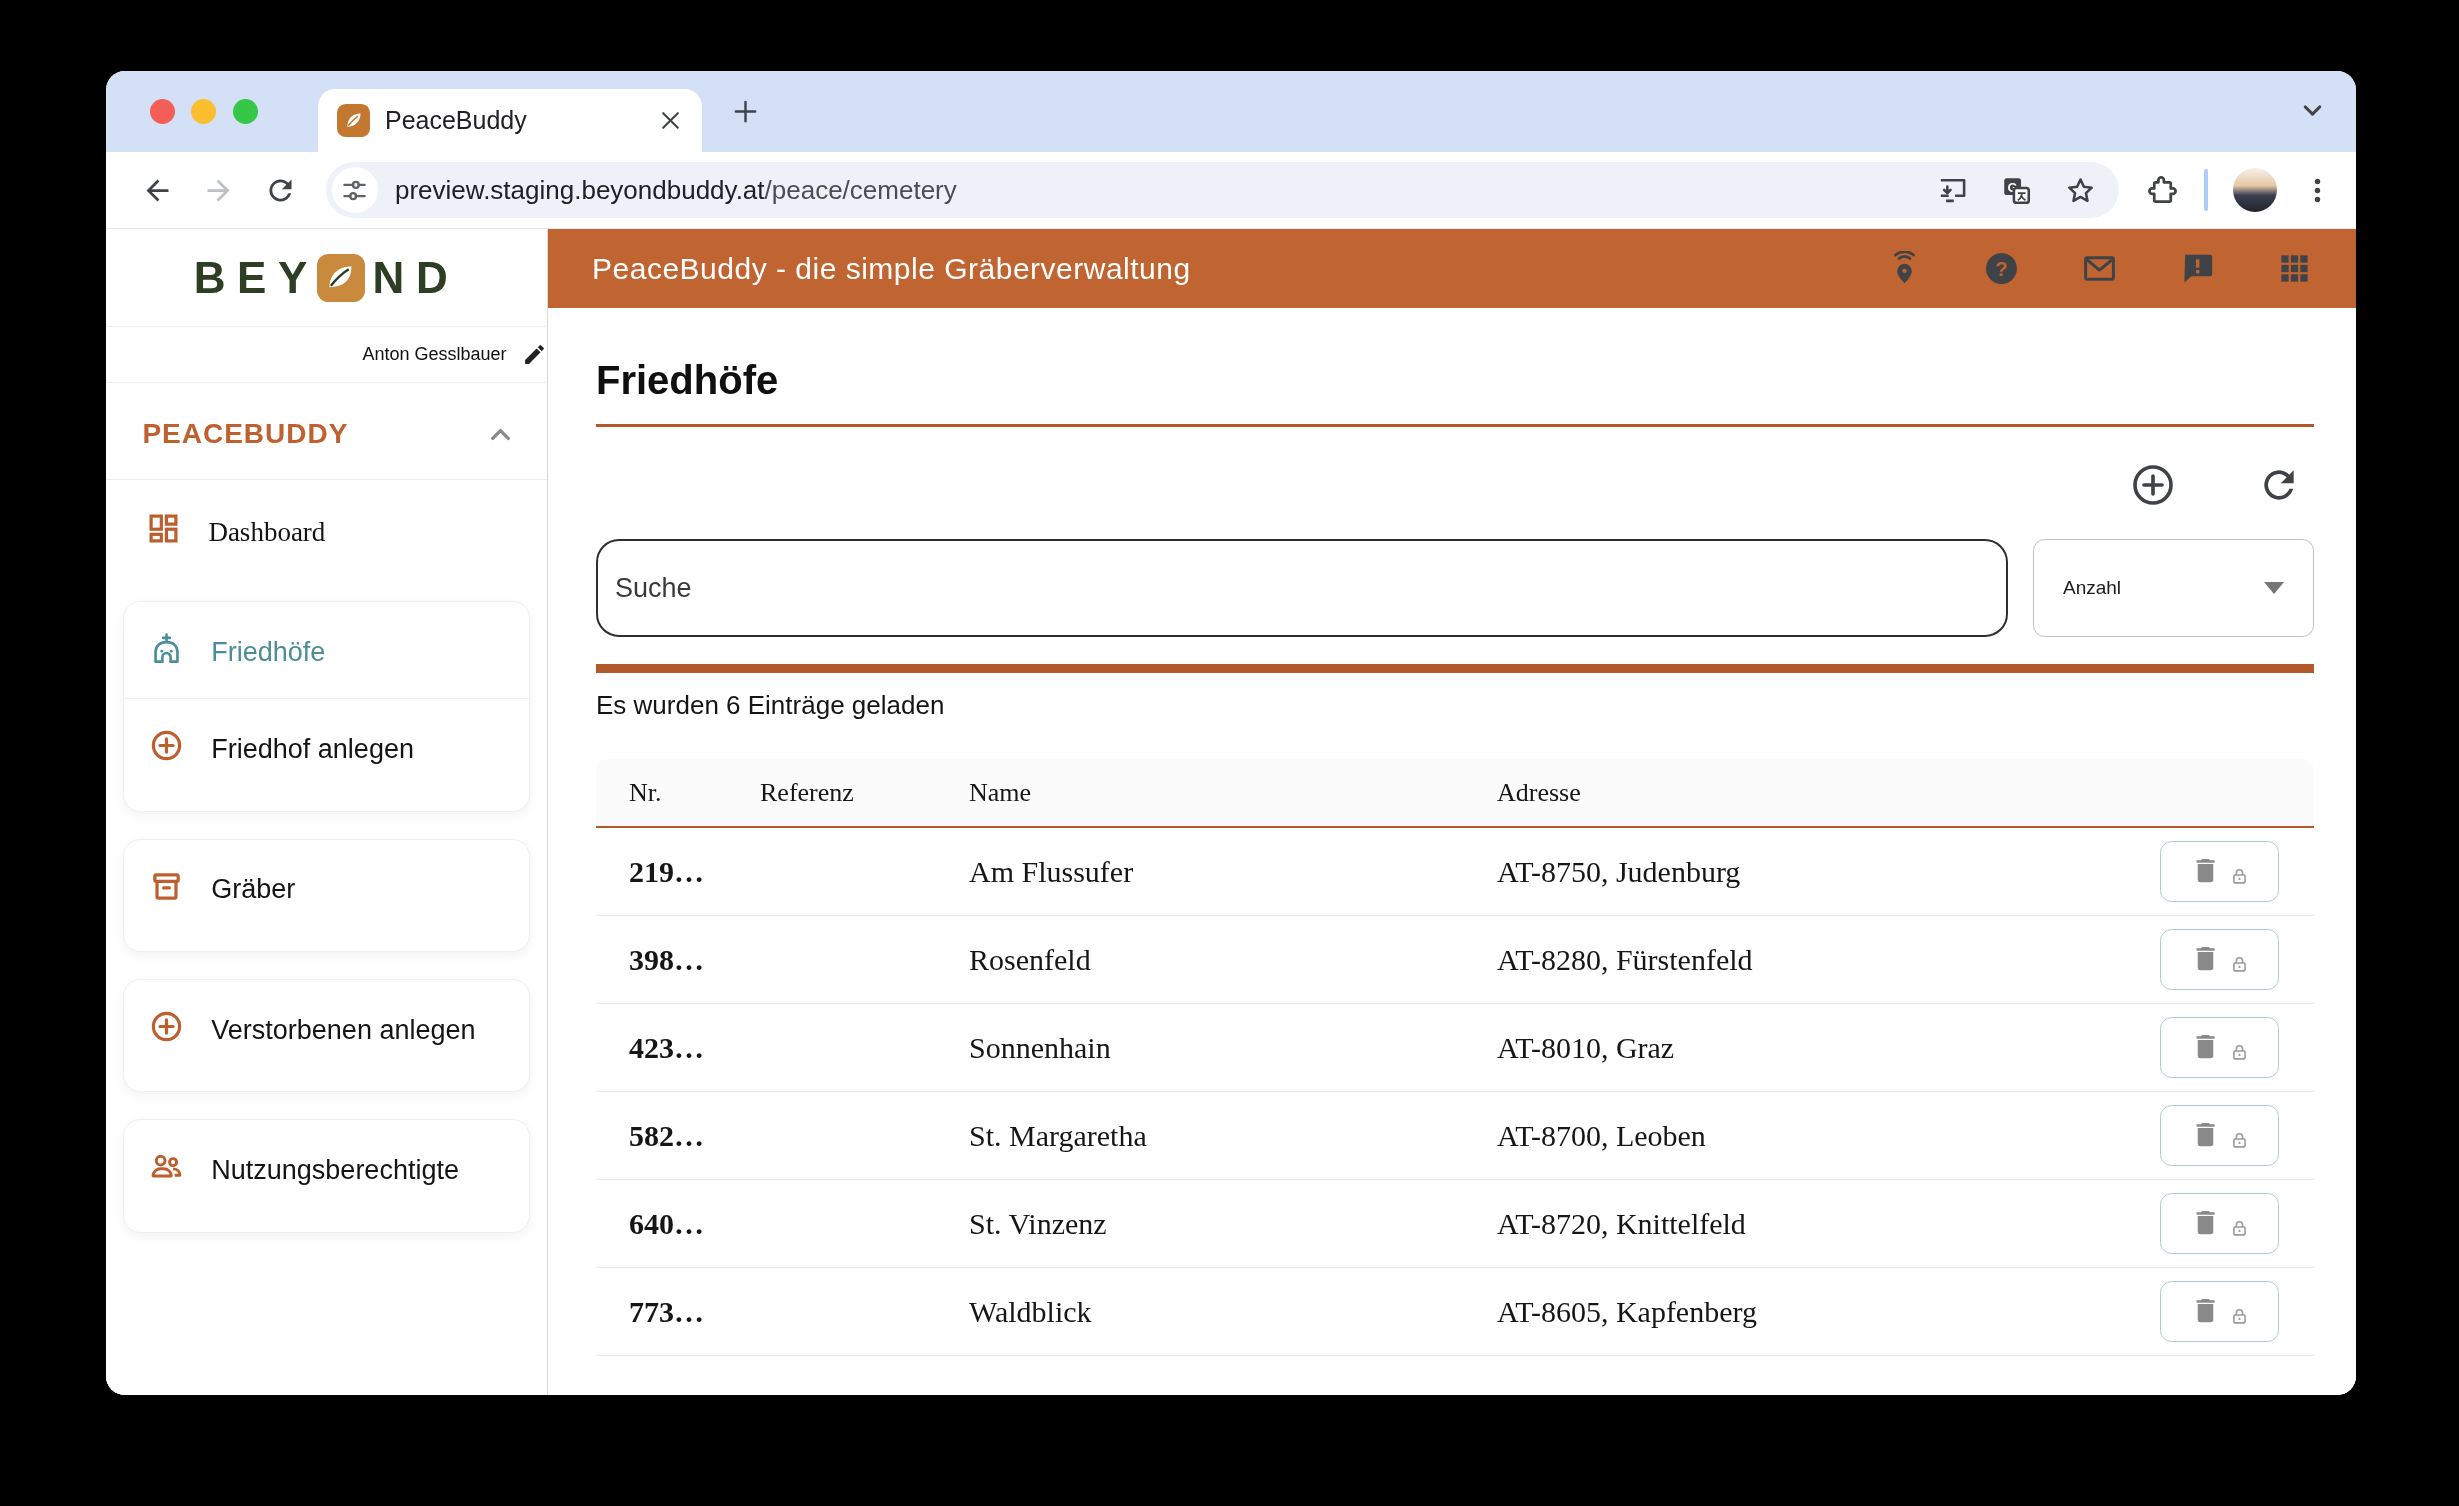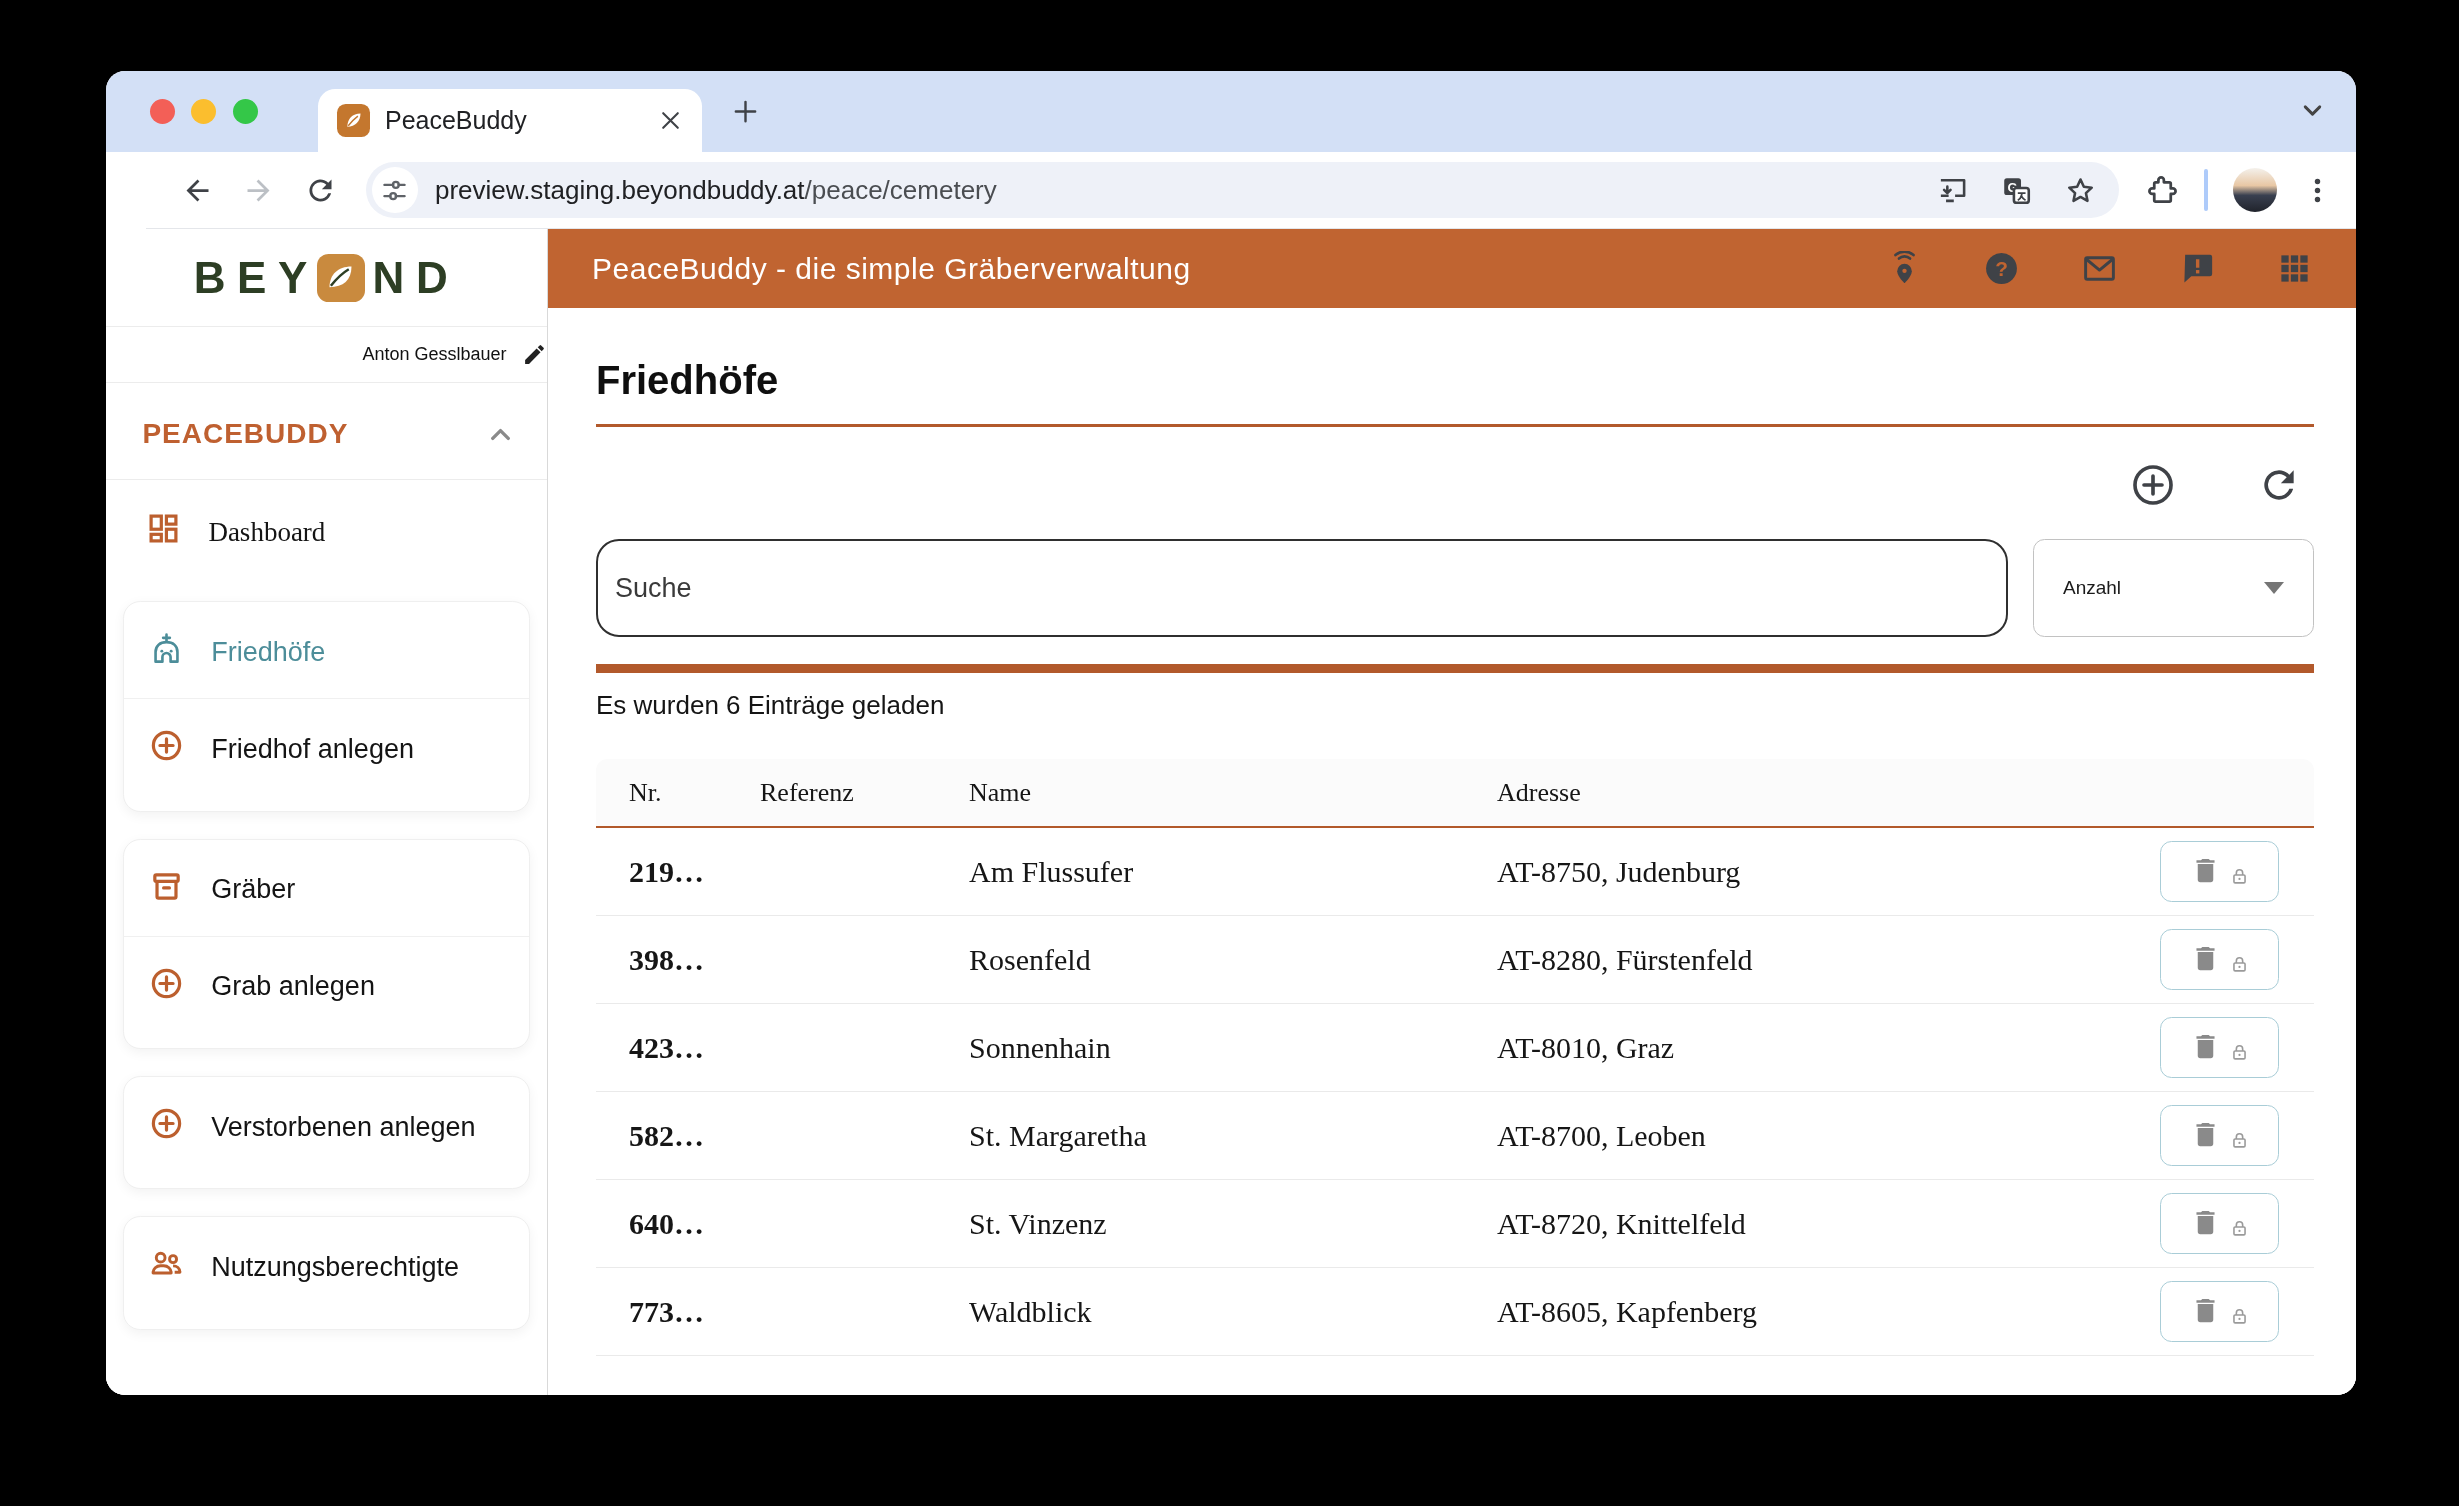--- a/index.html
+++ b/index.html
@@ -17,21 +17,21 @@
   .tab { margin-left:60px; align-self:flex-end; width:384px; height:63px; background:#fff;
     border-radius:17.3px 17.3px 0 0; display:flex; align-items:center; padding:0 19px; gap:15.4px; }
   .favicon { width:33px; height:33px; border-radius:8.6px; background:#c4772e; display:flex;
     align-items:center; justify-content:center; flex-shrink:0; }
   .tab-title { font-size:25px; color:#202124; flex:1; white-space:nowrap; overflow:hidden; }
   .icon-btn { display:flex; align-items:center; justify-content:center; color:#3f4247; }
   .newtab { margin-left:29px; }
   .tabstrip-chev { position:absolute; right:29px; top:25px; color:#444; }
 
   .toolbar { height:77px; background:#fff; display:flex; align-items:center; padding:0 23px;
-    gap:5.8px; flex-shrink:0; border-bottom:1px solid #e4e6ea;margin-left:40px; }
+    gap:5.8px; flex-shrink:0; border-bottom:1px solid #e4e6ea; }
   .nav-btn { width:56px; height:56px; display:flex; align-items:center; justify-content:center;
     color:#3f4247; border-radius:50%; }
   .nav-btn.disabled { color:#bcc0c5; }
   .omnibox { flex:1; height:56px; background:#eef1f8; border-radius:28px; display:flex;
     align-items:center; padding:0 23px 0 5.8px; margin:0 11.5px; min-width:0; }
   .tune-circle { width:46px; height:46px; border-radius:50%; background:#fff; display:flex;
     align-items:center; justify-content:center; color:#5f6368; flex-shrink:0; }
   .url { margin-left:17.3px; font-size:26px; color:#202124; flex:1; white-space:nowrap; overflow:hidden; }
   .url .path { color:#4a4d51; }
   .omni-icons { display:flex; align-items:center; gap:33px; color:#44474a; }
@@ -281,29 +281,20 @@
           <div class="group-item">
             <span class="oicon">
               <svg width="35" height="35" viewBox="0 0 24 24">
                   <rect x="4" y="4" width="16" height="4.5" rx="1" stroke="currentColor" stroke-width="2.2" fill="none"></rect>
                   <path d="M5.5 8.5V19a1 1 0 0 0 1 1h11a1 1 0 0 0 1-1V8.5" stroke="currentColor" stroke-width="2.2" fill="none"></path>
                   <path d="M10 13h4" stroke="currentColor" stroke-width="2.2" stroke-linecap="round"></path>
                 </svg>
             </span>
             <span class="label">Gräber</span>
           </div>
-          <div class="group-item">
-            <span class="oicon">
-              <svg width="35" height="35" viewBox="0 0 24 24">
-                  <circle cx="12" cy="12" r="9" stroke="currentColor" stroke-width="2.2" fill="none"></circle>
-                  <path d="M12 7.5v9M7.5 12h9" stroke="currentColor" stroke-width="2.2" stroke-linecap="round"></path>
-                </svg>
-            </span>
-            <span class="label">Grab anlegen</span>
-          </div>
         </div>
 
         <div class="group">
           <div class="group-item">
             <span class="oicon">
               <svg width="35" height="35" viewBox="0 0 24 24">
                   <circle cx="12" cy="12" r="9" stroke="currentColor" stroke-width="2.2" fill="none"></circle>
                   <path d="M12 7.5v9M7.5 12h9" stroke="currentColor" stroke-width="2.2" stroke-linecap="round"></path>
                 </svg>
             </span>

